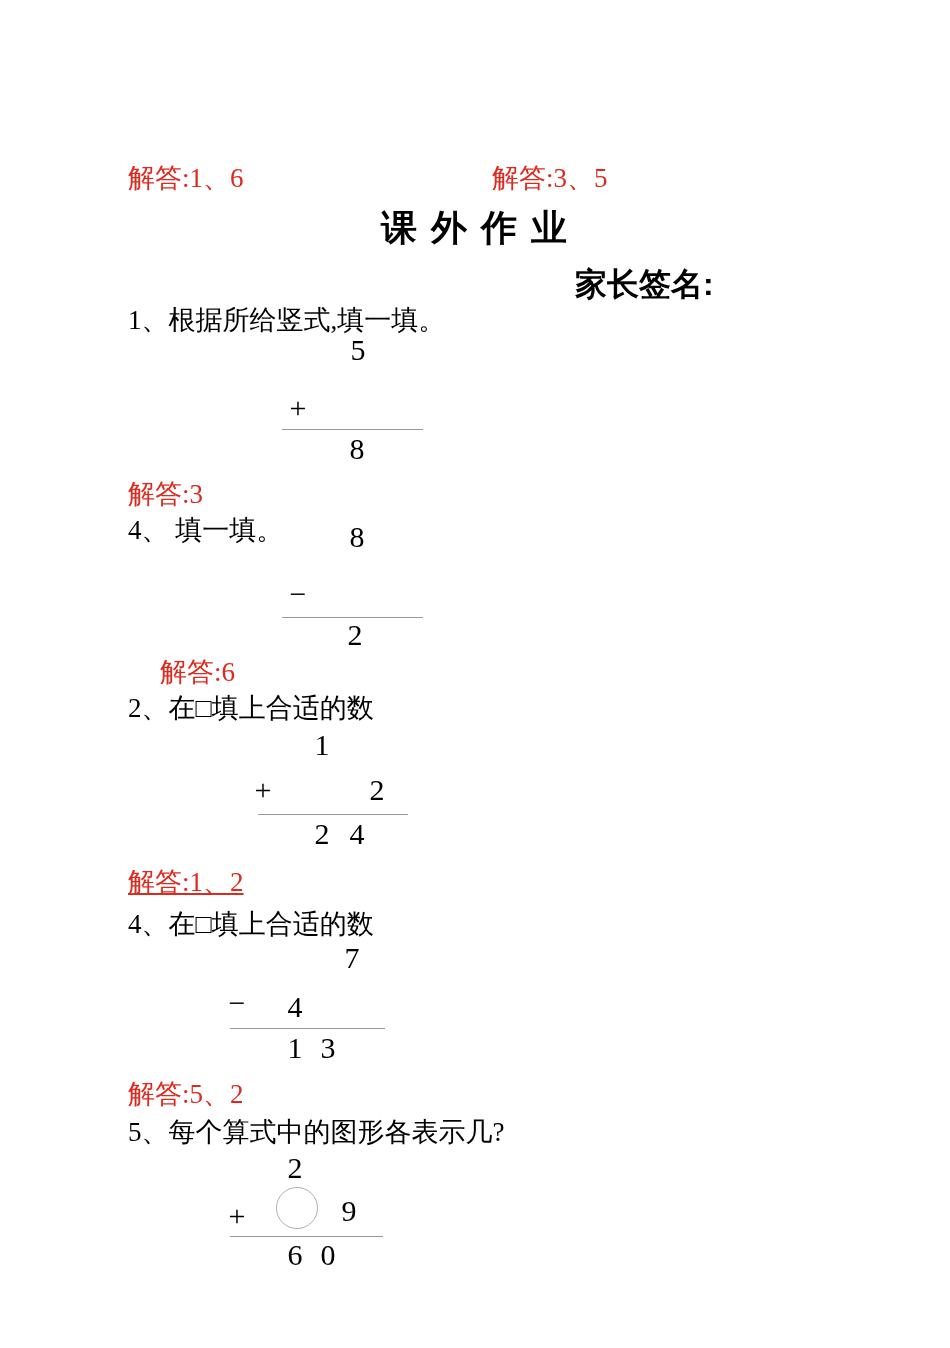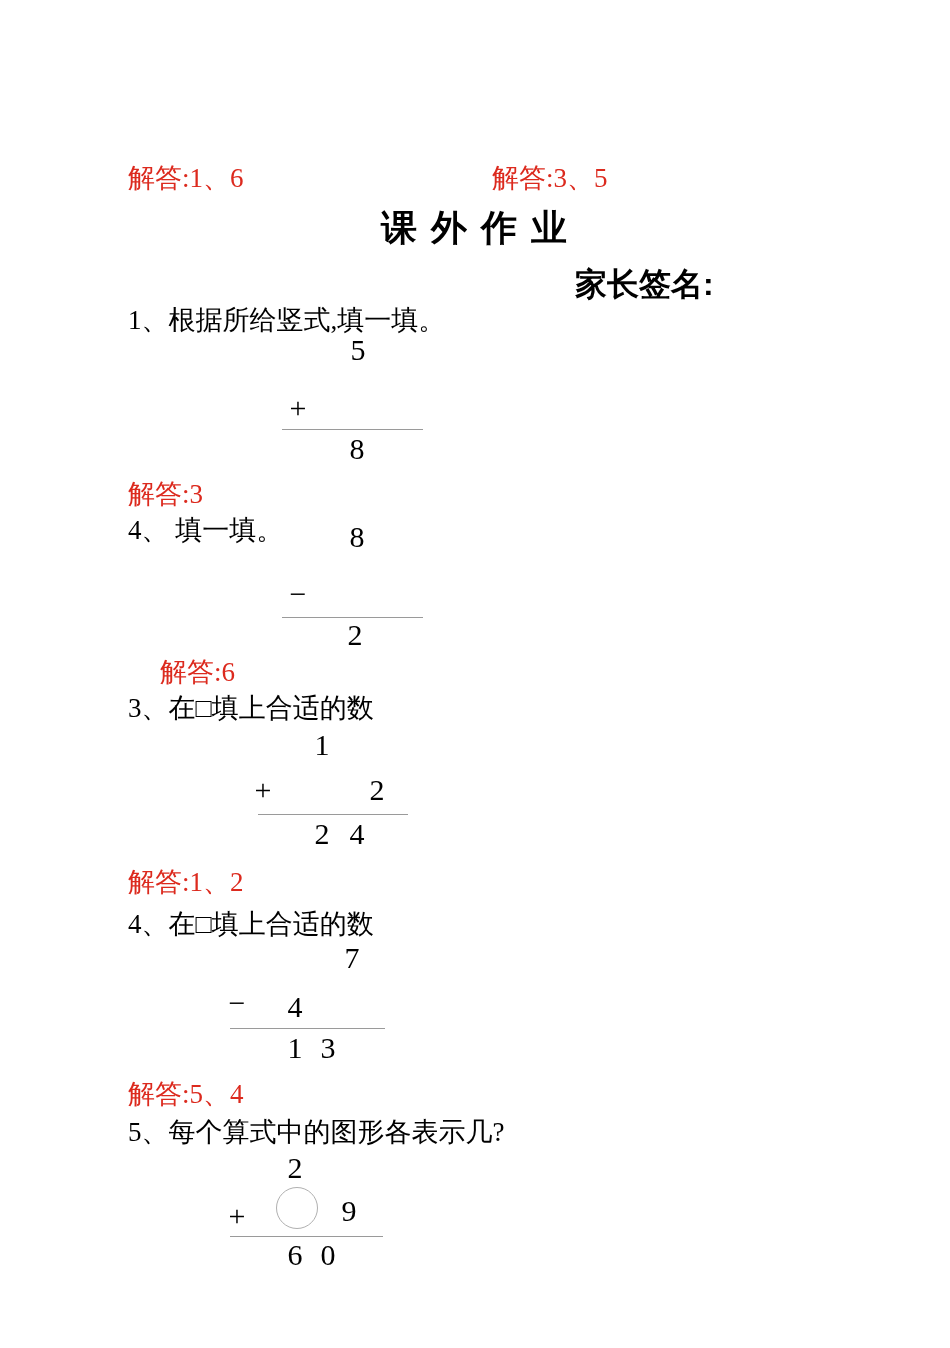--- a/index.html
+++ b/index.html
@@ -90,39 +90,39 @@
   <div>
     <div class="abs prob-label" style="left:128px; top:517px;">4、 填一填。</div>
     <div class="abs num" style="left:337px; top:522px;">8</div>
     <div class="abs op" style="left:283px; top:579px;">−</div>
     <div class="abs hline" style="left:282px; top:617px; width:141px;"></div>
     <div class="abs num" style="left:335px; top:620px;">2</div>
     <div class="abs red-answer" style="left:112px; top:659px;margin-left:48px;">解答:6</div>
   </div>
 
   <div>
-    <div class="abs prob-label" style="left:128px; top:695px;">3、在□填上合适的数</div>
+    <div class="abs prob-label" style="left:128px; top:695px;">2、在□填上合适的数</div>
     <div class="abs num" style="left:302px; top:730px;">1</div>
     <div class="abs op" style="left:248px; top:775px;">+</div>
     <div class="abs num" style="left:357px; top:775px;">2</div>
     <div class="abs hline" style="left:258px; top:814px; width:150px;"></div>
     <div class="abs num" style="left:302px; top:819px;">2</div>
     <div class="abs num" style="left:337px; top:819px;">4</div>
-    <div class="abs red-answer" style="left:128px; top:869px;">解答:1、2</div>
+    <div class="abs red-answer" style="left:128px; top:869px;text-decoration:underline;">解答:1、2</div>
   </div>
 
   <div>
     <div class="abs prob-label" style="left:128px; top:911px;">4、在□填上合适的数</div>
     <div class="abs num" style="left:332px; top:943px;">7</div>
     <div class="abs op" style="left:222px; top:988px;">−</div>
     <div class="abs num" style="left:275px; top:992px;">4</div>
     <div class="abs hline" style="left:230px; top:1028px; width:155px;"></div>
     <div class="abs num" style="left:275px; top:1033px;">1</div>
     <div class="abs num" style="left:308px; top:1033px;">3</div>
-    <div class="abs red-answer" style="left:128px; top:1081px;">解答:5、4</div>
+    <div class="abs red-answer" style="left:128px; top:1081px;">解答:5、2</div>
   </div>
 
   <div>
     <div class="abs prob-label" style="left:128px; top:1119px;">5、每个算式中的图形各表示几?</div>
     <div class="abs num" style="left:275px; top:1153px;">2</div>
     <div class="abs op" style="left:222px; top:1201px;">+</div>
     <div class="abs blank-circle" style="left:276px; top:1187px;"></div>
     <div class="abs num" style="left:329px; top:1196px;">9</div>
     <div class="abs hline" style="left:230px; top:1236px; width:153px;"></div>
     <div class="abs num" style="left:275px; top:1240px;">6</div>

